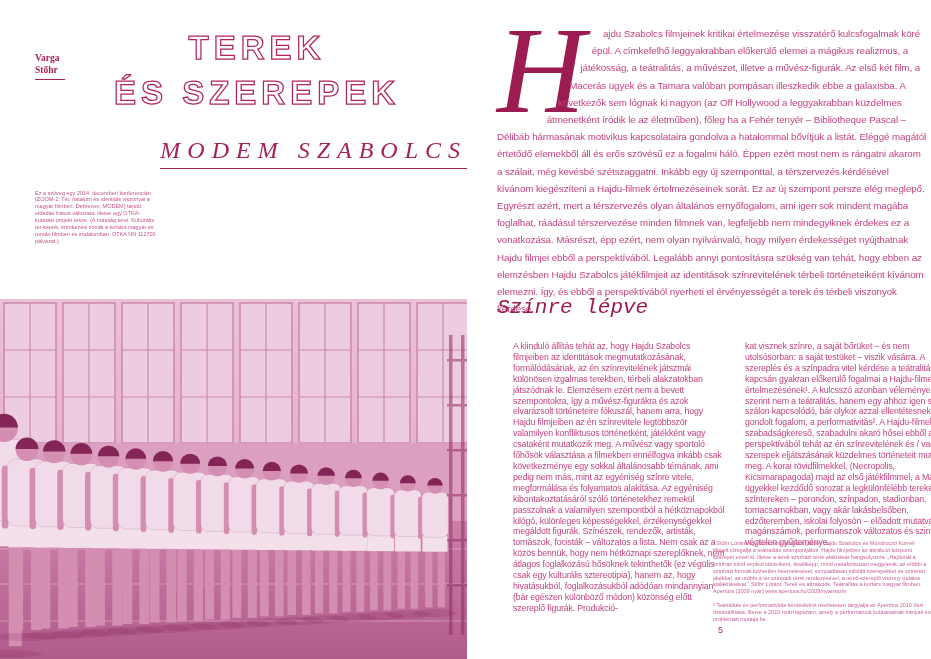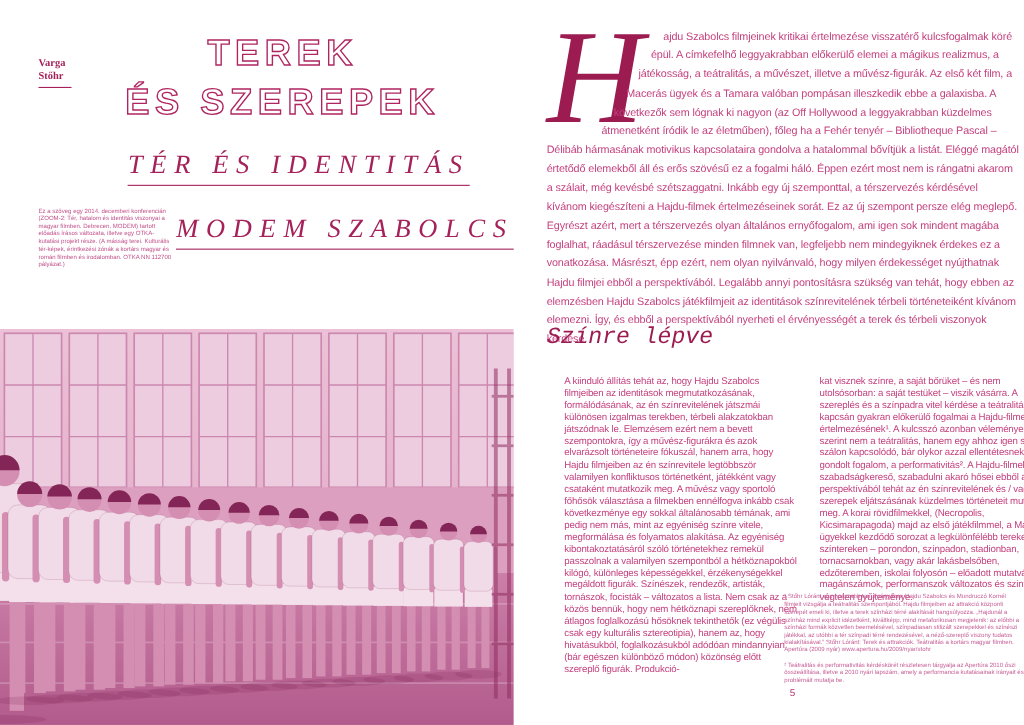--- a/index.html
+++ b/index.html
@@ -83,21 +83,20 @@
     <span>Stőhr</span>
     <span class="rule"></span>
   </div>
 
   <svg class="title-svg" viewBox="0 0 345 95">
     <text x="172" y="37" text-anchor="middle">TEREK</text>
     <text x="172" y="82" text-anchor="middle">ÉS SZEREPEK</text>
   </svg>
 
   <div class="subtitle">
-    <span class="line l1"><span>TÉR ÉS IDENTITÁS</span></span>
     <span class="line l2"><span>MODEM SZABOLCS</span></span>
   </div>
 
   <p class="margin-note">Ez a szöveg egy 2014. decemberi konferencián (ZOOM-2: Tér, hatalom és identitás viszonyai a magyar filmben. Debrecen, MODEM) tartott előadás írásos változata, illetve egy OTKA-kutatási projekt része. (A másság terei. Kulturális tér-képek, érintkezési zónák a kortárs magyar és román filmben és irodalomban. OTKA NN 112700 pályázat.)</p>
 
   <div class="photo">
     <svg viewBox="0 0 467 360" preserveAspectRatio="none">
       <defs>
         <linearGradient id="bgGrad" x1="0" y1="0" x2="0" y2="1">
           <stop offset="0" stop-color="#f3cfe0"></stop>

